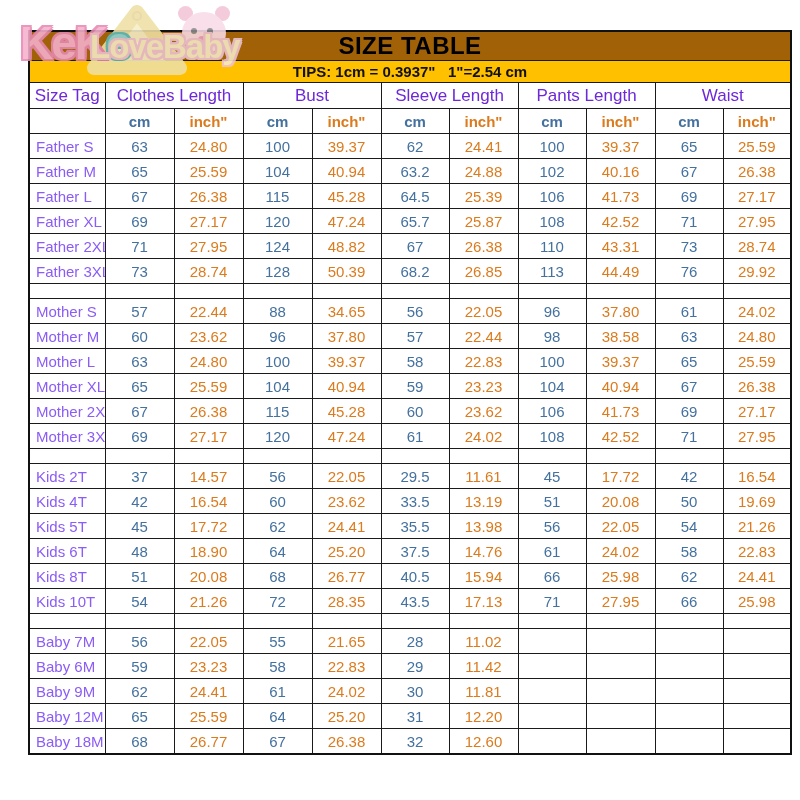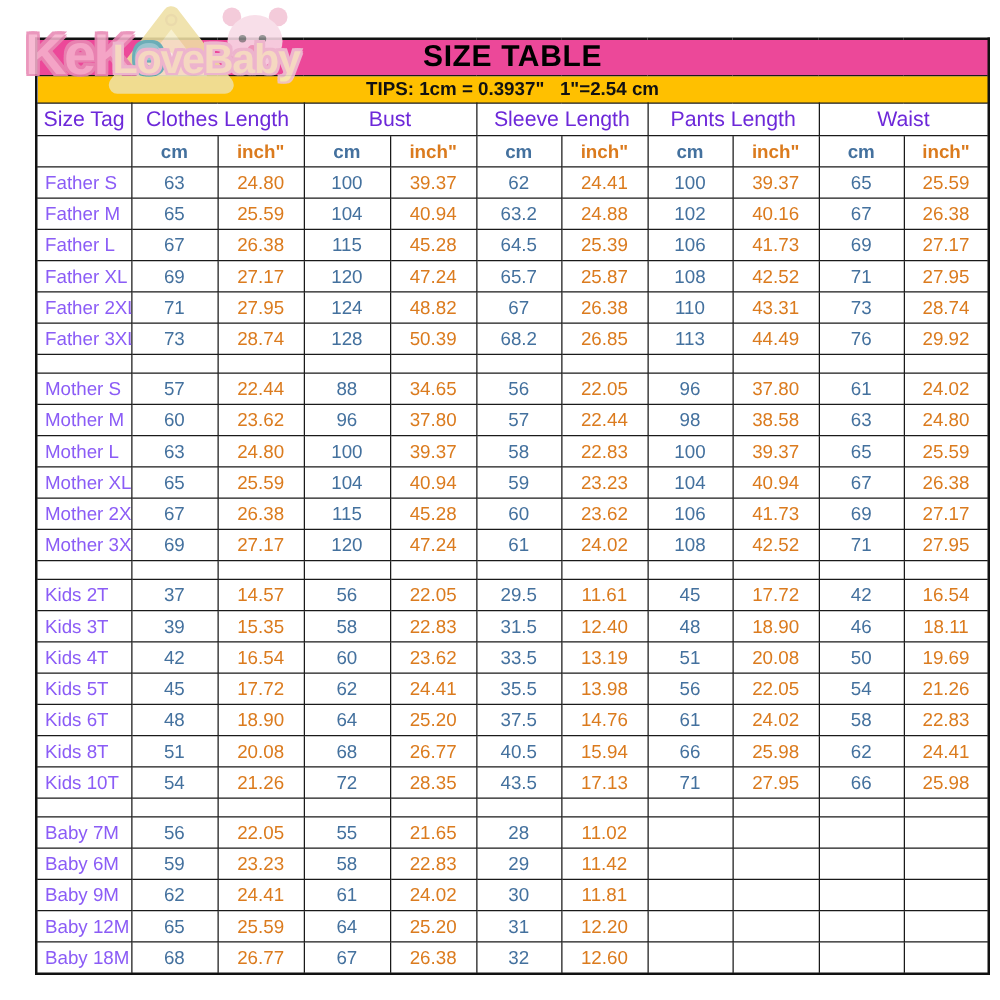--- a/index.html
+++ b/index.html
@@ -30,21 +30,21 @@
     overflow: hidden;
     white-space: nowrap;
   }
   th.title-cell {
     height: 27px;
     font-size: 24px;
     font-weight: 600;
     letter-spacing: 0.5px;
     text-align: center;
     color: #000000;
-    background: #ec4899;
+    background: #a16207;
   }
   th.tips-cell {
     height: 21px;
     font-size: 15px;
     font-weight: 600;
     text-align: center;
     color: #111111;
     background: var(--banner, #FFC000);
     white-space: pre;
   }
@@ -367,33 +367,20 @@
           <td class="cm">56</td>
           <td class="inch">22.05</td>
           <td class="cm">29.5</td>
           <td class="inch">11.61</td>
           <td class="cm">45</td>
           <td class="inch">17.72</td>
           <td class="cm">42</td>
           <td class="inch">16.54</td>
         </tr>
         <tr>
-          <td class="tag">Kids 3T</td>
-          <td class="cm">39</td>
-          <td class="inch">15.35</td>
-          <td class="cm">58</td>
-          <td class="inch">22.83</td>
-          <td class="cm">31.5</td>
-          <td class="inch">12.40</td>
-          <td class="cm">48</td>
-          <td class="inch">18.90</td>
-          <td class="cm">46</td>
-          <td class="inch">18.11</td>
-        </tr>
-        <tr>
           <td class="tag">Kids 4T</td>
           <td class="cm">42</td>
           <td class="inch">16.54</td>
           <td class="cm">60</td>
           <td class="inch">23.62</td>
           <td class="cm">33.5</td>
           <td class="inch">13.19</td>
           <td class="cm">51</td>
           <td class="inch">20.08</td>
           <td class="cm">50</td>

